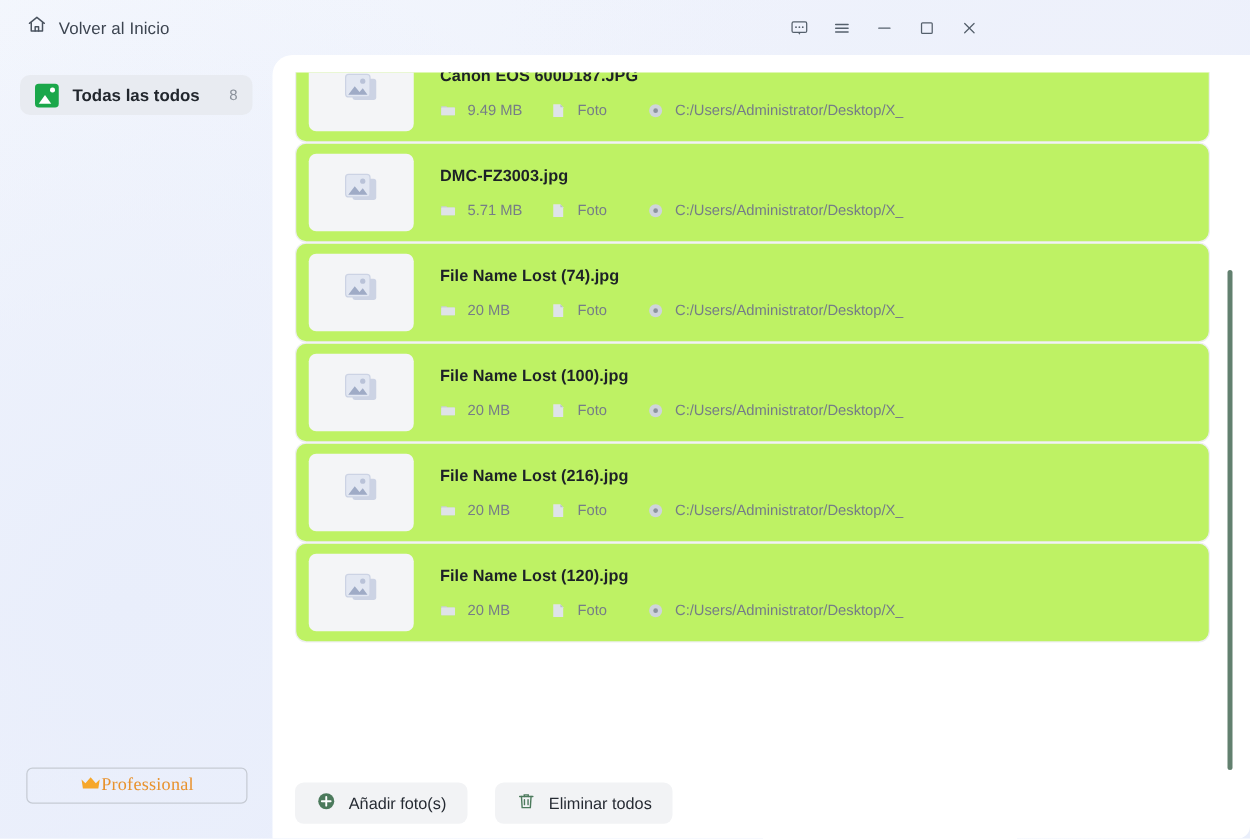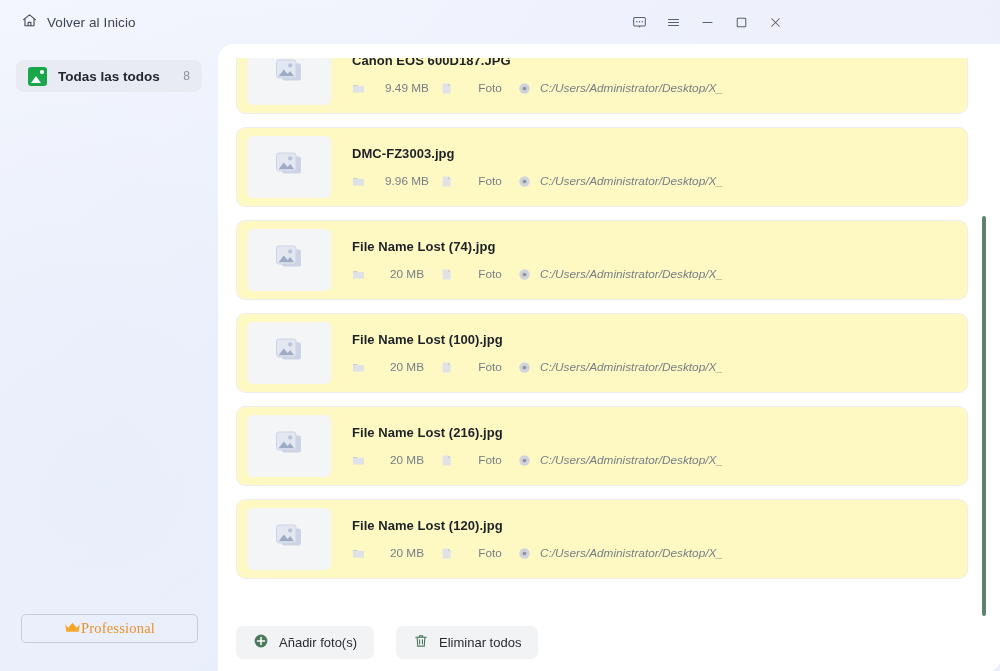--- a/index.html
+++ b/index.html
@@ -157,24 +157,23 @@
     left: 18px;
     top: 14px;
     width: 746px;
     height: 555px;
     overflow: hidden;
   }
   .row {
     position: relative;
     width: 732px;
     height: 80px;
-    margin-bottom: 13px;
     border: 1px solid #edeef1;
     border-radius: 9px;
-    background: #fef9c3;
+    background: #bef264;
     display: flex;
     align-items: center;
     cursor: pointer;
   }
   .row.partial-top { margin-top: -24px; }
 
   .thumb {
     width: 84px;
     height: 62px;
     margin-left: 10px;
@@ -199,37 +198,35 @@
     font-weight: bold;
     color: #1d2127;
     letter-spacing: .05px;
   }
   .meta {
     margin-top: 13px;
     display: flex;
     align-items: center;
     font-size: 11.8px;
     color: #767d87;
-    text-align: center;
   }
   .meta .m-ic {
     flex: 0 0 auto;
     display: flex;
     align-items: center;
     justify-content: center;
   }
   .m-size { margin-left: 9px; width: 66px; }
   .m-type { margin-left: 9px; width: 56px; }
   .m-path {
     margin-left: 9px;
     white-space: nowrap;
     overflow: hidden;
     -webkit-mask-image: linear-gradient(to right, #000 0px, #000 186px, rgba(0,0,0,0.20) 196px, rgba(0,0,0,0) 215px);
             mask-image: linear-gradient(to right, #000 0px, #000 186px, rgba(0,0,0,0.20) 196px, rgba(0,0,0,0) 215px);
-            font-style: italic;
   }
 
   
   .scrollbar-track {
     position: absolute;
     right: 14px;
     top: 14px;
     width: 4px;
     height: 555px;
   }
@@ -411,21 +408,21 @@
           </div>
        <div class="row-info">
          <div class="fname">DMC-FZ3003.jpg</div>
          <div class="meta">
            <span class="m-ic">
       <svg width="13" height="13" viewBox="0 0 16 16">
         <path d="M1.2 3.6 H6.2 L7.4 5 H14.8 V12.6 H1.2 Z" fill="#c9ced6"></path>
         <rect x="1.2" y="5" width="13.6" height="7.6" rx="0.9" fill="#dfe3e9"></rect>
       </svg>
               </span>
-           <span class="m-size">9.96 MB</span>
+           <span class="m-size">5.71 MB</span>
            <span class="m-ic">
       <svg width="13" height="13" viewBox="0 0 16 16">
         <path d="M3.2 1.8 H10.2 L13 4.6 V14.2 H3.2 Z" fill="#dfe3e9"></path>
         <path d="M10.2 1.8 L13 4.6 H10.2 Z" fill="#b9c0ca"></path>
       </svg>
               </span>
            <span class="m-type">Foto</span>
            <span class="m-ic">
       <svg width="13" height="13" viewBox="0 0 16 16">
         <circle cx="8" cy="8" r="6.4" fill="#cfd4dc"></circle>

